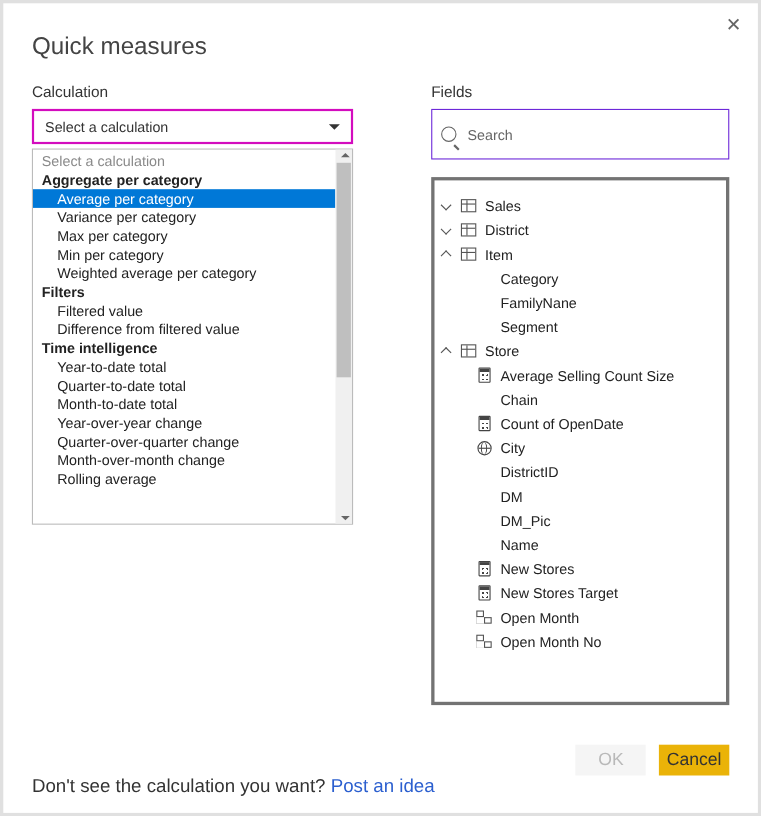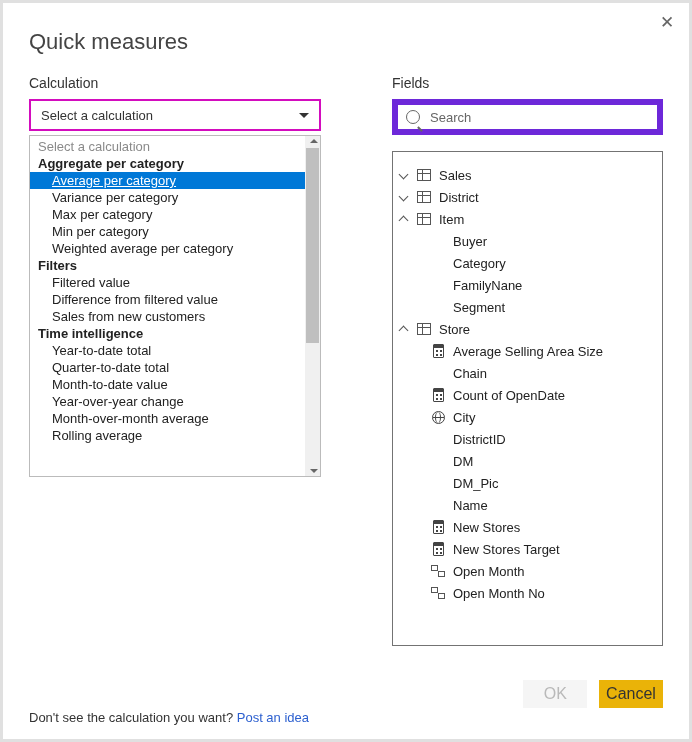--- a/index.html
+++ b/index.html
@@ -125,26 +125,25 @@
     cursor: default;
   }
   .opt.hint {
     padding-left: 8px;
     color: #8a8a8a;
     cursor: default;
   }
   .opt.selected {
     background: #0078d7;
     color: #fff;
-    text-decoration: underline;
   }
   
   .search-box {
-    border: 6px solid #6d28d9;
-    height: 36px;
+    border: 1px solid #6d28d9;
+    height: 46px;
     display: flex;
     align-items: center;
     padding: 0 8px;
     gap: 8px;
   }
   .search-icon {
     width: 14px; height: 14px;
     border: 1.6px solid #666;
     border-radius: 50%;
     position: relative;
@@ -163,21 +162,21 @@
     border: none;
     outline: none;
     font-size: 13px;
     font-family: inherit;
     color: #666;
     flex: 1;
     background: transparent;
   }
   .search-input::placeholder { color: #666; }
   .fields-tree {
-    border: 1px solid #737373;
+    border: 3px solid #737373;
     margin-top: 16px;
     padding: 12px 4px 12px 4px;
     flex: 1;
     overflow: hidden;
     min-height: 0;
   }
   .tree-row {
     display: flex;
     align-items: center;
     gap: 8px;
@@ -290,21 +289,21 @@
   }
   .spacer-ic { width: 14px; height: 14px; }
   
   .footer {
     display: flex;
     align-items: center;
     justify-content: space-between;
     padding: 4px 0 6px 0;
     margin-top: 12px;
   }
-  .footer-left { font-size: 13px; color: #333; margin-top: 48px; }
+  .footer-left { font-size: 17px; color: #333; margin-top: 48px; }
   .footer-left a { color: #2b5fcf; text-decoration: none; cursor: pointer; }
   .btn {
     min-width: 64px;
     height: 28px;
     border: none;
     font-family: inherit;
     font-size: 16px;
     cursor: pointer;
     margin-left: 8px;
   }
@@ -333,27 +332,27 @@
             <div class="opt hint">Select a calculation</div>
             <div class="opt group">Aggregate per category</div>
             <div class="opt selected">Average per category</div>
             <div class="opt">Variance per category</div>
             <div class="opt">Max per category</div>
             <div class="opt">Min per category</div>
             <div class="opt">Weighted average per category</div>
             <div class="opt group">Filters</div>
             <div class="opt">Filtered value</div>
             <div class="opt">Difference from filtered value</div>
-            <div class="opt">Sales from new customers</div>
             <div class="opt group">Time intelligence</div>
             <div class="opt">Year-to-date total</div>
             <div class="opt">Quarter-to-date total</div>
-            <div class="opt">Month-to-date value</div>
+            <div class="opt">Month-to-date total</div>
             <div class="opt">Year-over-year change</div>
-            <div class="opt">Month-over-month average</div>
+            <div class="opt">Quarter-over-quarter change</div>
+            <div class="opt">Month-over-month change</div>
             <div class="opt">Rolling average</div>
           </div>
         <div class="scroll-track">
           <div class="scroll-thumb"></div>
         </div>
       </div>
     </div>
 
     <div class="col-right">
       <div class="section-label">Fields</div>
@@ -382,26 +381,20 @@
             <span class="chev up"></span>
             <span class="ficon">
               <span class="ic-table"></span>
             </span>
             <span>Item</span>
           </div>
           <div class="tree-row lvl1">
             <span class="ficon">
               <span class="spacer-ic"></span>
             </span>
-            <span>Buyer</span>
-          </div>
-          <div class="tree-row lvl1">
-            <span class="ficon">
-              <span class="spacer-ic"></span>
-            </span>
             <span>Category</span>
           </div>
           <div class="tree-row lvl1">
             <span class="ficon">
               <span class="spacer-ic"></span>
             </span>
             <span>FamilyNane</span>
           </div>
           <div class="tree-row lvl1">
             <span class="ficon">
@@ -413,21 +406,21 @@
             <span class="chev up"></span>
             <span class="ficon">
               <span class="ic-table"></span>
             </span>
             <span>Store</span>
           </div>
           <div class="tree-row lvl1">
             <span class="ficon">
               <span class="ic-calc"></span>
             </span>
-            <span>Average Selling Area Size</span>
+            <span>Average Selling Count Size</span>
           </div>
           <div class="tree-row lvl1">
             <span class="ficon">
               <span class="spacer-ic"></span>
             </span>
             <span>Chain</span>
           </div>
           <div class="tree-row lvl1">
             <span class="ficon">
               <span class="ic-calc"></span>

